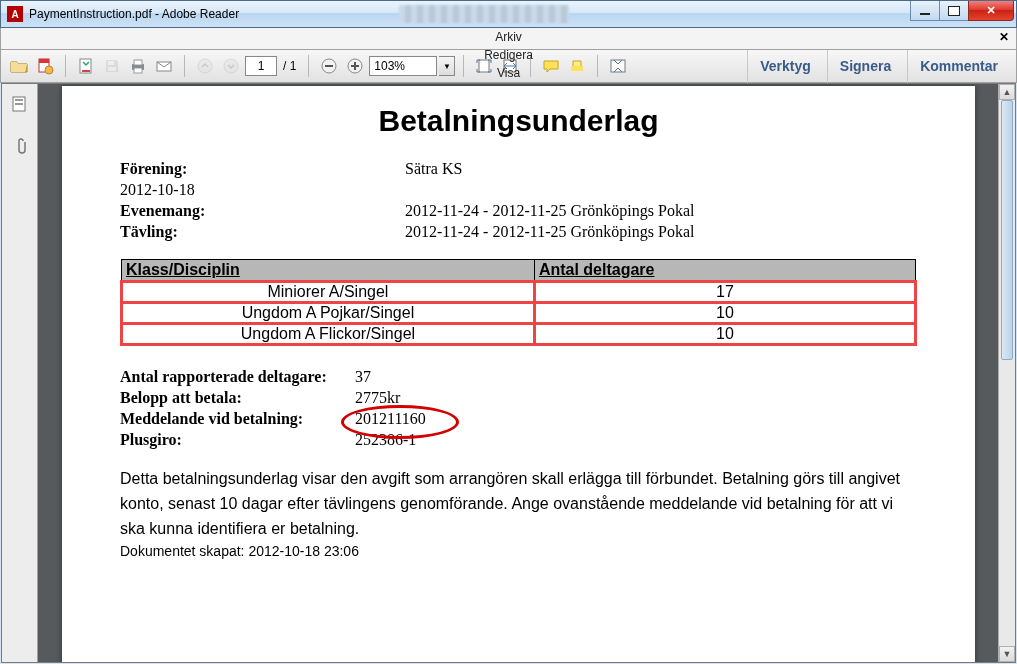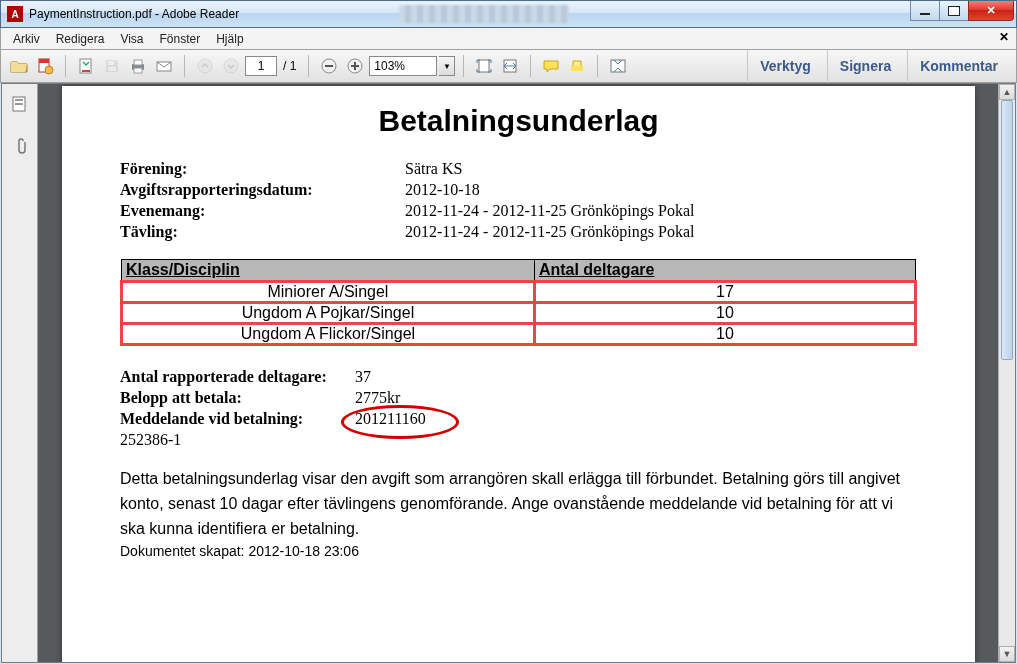--- a/index.html
+++ b/index.html
@@ -65,20 +65,21 @@
   
   .menubar {
     height: 22px;
     background: #f4f4f4;
     border: 1px solid #a0a0a0;
     border-top: none;
     display: flex;
     align-items: center;
     padding: 0 4px;
     position: relative;
+    flex-direction: column;
   }
   .menubar .menuitem {
     padding: 2px 8px;
     color: #222;
     cursor: default;
   }
   .menubar .close-doc {
     position: absolute; right: 4px; top: 2px;
     width: 16px; height: 16px;
     font-weight: bold;
@@ -400,21 +401,20 @@
   <div class="doc-viewport">
     <div class="page">
       <div class="doc-title">Betalningsunderlag</div>
 
       <div class="kv-block">
         <div class="kv-row">
             <span class="k">Förening:</span>
             <span class="v">Sätra KS</span>
           </div>
         <div class="kv-row">
-            <span class="k">Avgiftsrapporteringsdatum:</span>
             <span class="v">2012-10-18</span>
           </div>
         <div class="kv-row">
             <span class="k">Evenemang:</span>
             <span class="v">2012-11-24 - 2012-11-25 Grönköpings Pokal</span>
           </div>
         <div class="kv-row">
             <span class="k">Tävling:</span>
             <span class="v">2012-11-24 - 2012-11-25 Grönköpings Pokal</span>
           </div>
@@ -450,20 +450,21 @@
           </div>
         <div class="kv-row">
             <span class="k">Belopp att betala:</span>
             <span class="v">2775kr</span>
           </div>
         <div class="kv-row">
             <span class="k">Meddelande vid betalning:</span>
             <span class="v circle-highlight">201211160</span>
           </div>
         <div class="kv-row">
+            <span class="k">Plusgiro:</span>
             <span class="v">252386-1</span>
           </div>
       </div>
 
       <div class="footer-text">Detta betalningsunderlag visar den avgift som arrangören skall erlägga till förbundet. Betalning görs till angivet konto, senast 10 dagar efter tävlingens genomförande. Ange ovanstående meddelande vid betalning för att vi ska kunna identifiera er betalning.</div>
       <div class="doc-created">Dokumentet skapat: 2012-10-18 23:06</div>
     </div>
 
     <div class="scroll-v">
       <div class="arrow up">▲</div>

